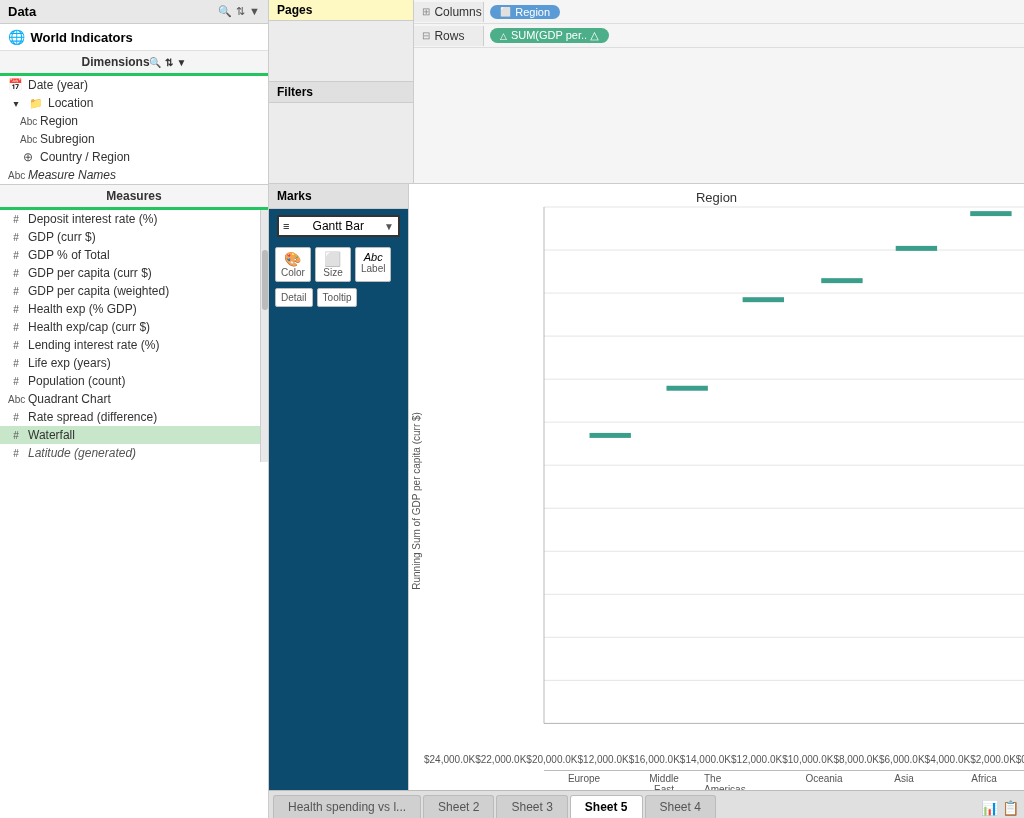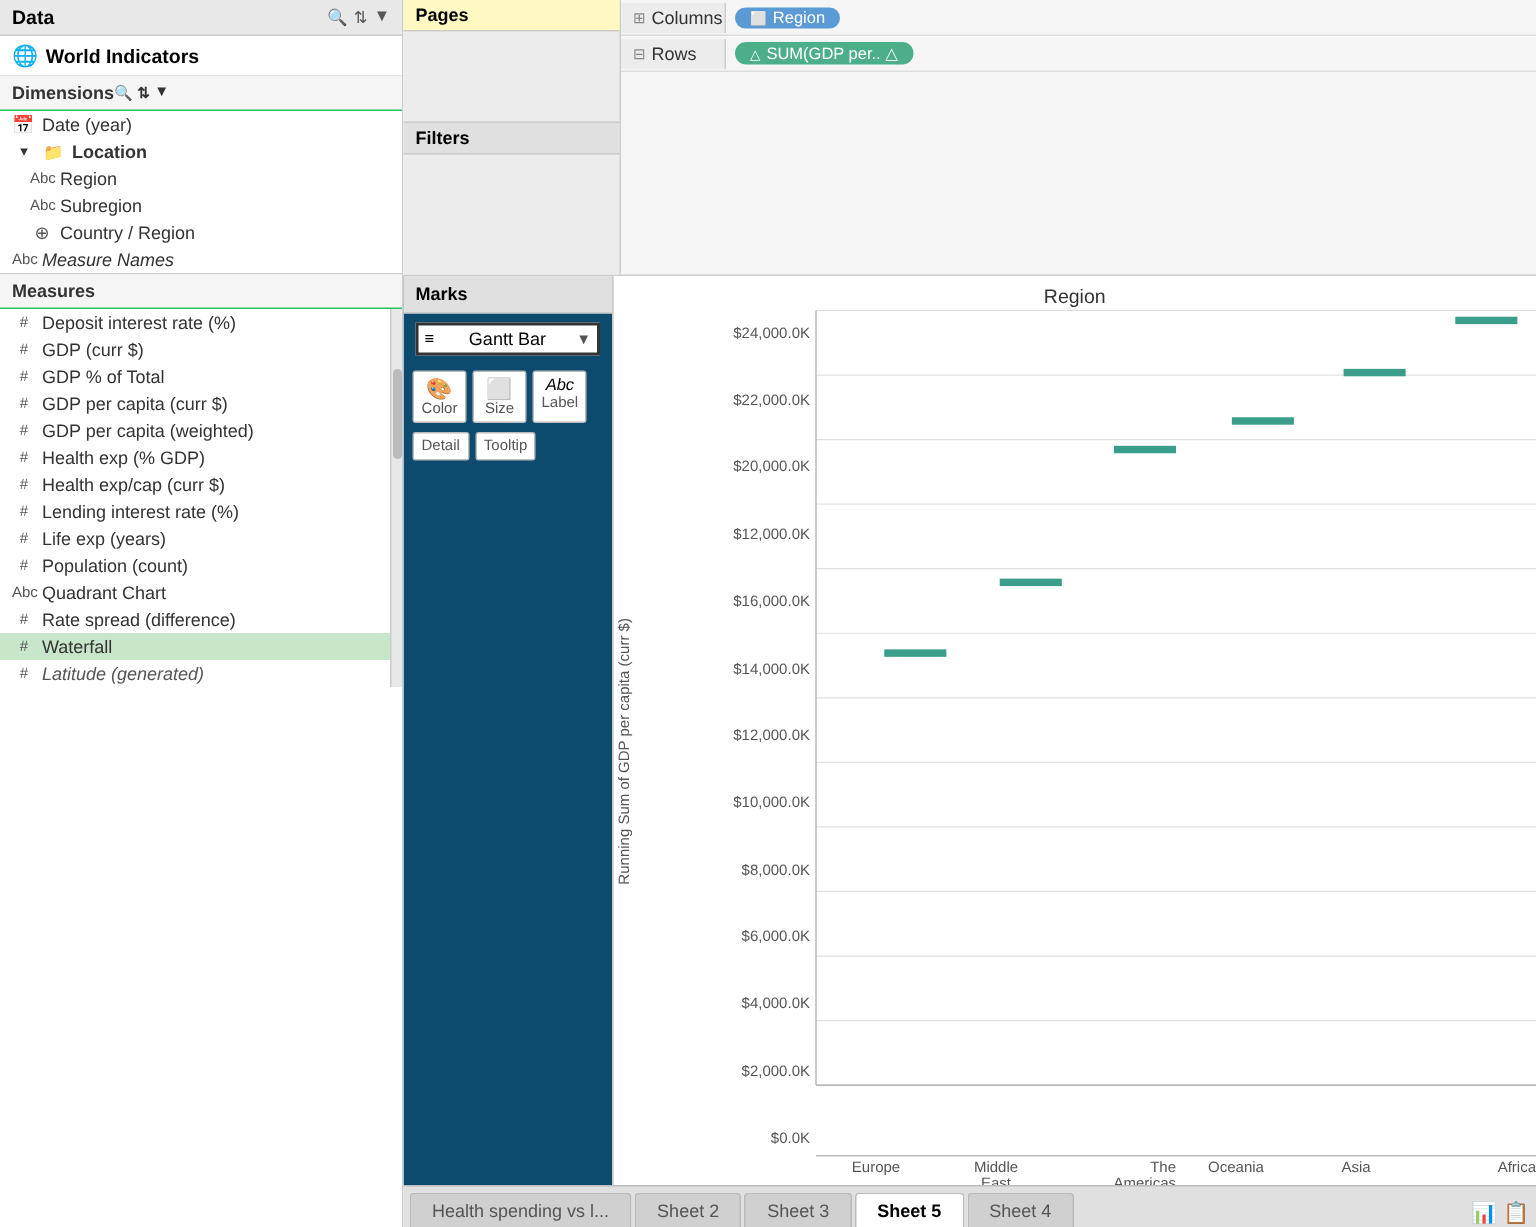--- a/index.html
+++ b/index.html
@@ -10,21 +10,21 @@
     
     .left-panel { width: 270px; background: #fff; border-right: 1px solid #ccc; display: flex; flex-direction: column; overflow: hidden; }
     .left-panel-header { background: #e8e8e8; border-bottom: 1px solid #ccc; padding: 4px 8px; display: flex; align-items: center; justify-content: space-between; }
     .left-panel-title { font-weight: bold; font-size: 13px; }
     .left-panel-icons { display: flex; gap: 4px; color: #555; font-size: 11px; }
 
     .data-source-row { display: flex; align-items: center; padding: 5px 8px; border-bottom: 1px solid #e0e0e0; }
     .data-source-icon { color: #e07000; margin-right: 5px; font-size: 14px; }
     .data-source-name { font-size: 13px; font-weight: bold; }
 
-    .section-header { padding: 4px 8px; font-size: 12px; color: #333; font-weight: bold; display: flex; align-items: center; justify-content: flex-start; border-bottom: 1px solid #22c55e; background: #f5f5f5; }
+    .section-header { padding: 4px 8px; font-size: 12px; color: #333; font-weight: bold; display: flex; align-items: center; justify-content: center; border-bottom: 3px solid #22c55e; background: #f5f5f5; }
     .section-icons { display: flex; gap: 3px; }
 
     .dimension-list { overflow-y: auto; flex: none; }
     .dim-item { display: flex; align-items: center; padding: 2px 8px; cursor: pointer; }
     .dim-icon { width: 16px; margin-right: 4px; font-size: 10px; color: #555; text-align: center; }
     .dim-label { font-size: 12px; color: #333; }
     .dim-indent1 { padding-left: 20px; }
     .dim-italic { font-style: italic; }
     .location-header { display: flex; align-items: center; padding: 2px 8px; cursor: pointer; }
 
@@ -57,21 +57,21 @@
     .marks-btn { border: 1px solid #bbb; background: white; padding: 3px 5px; cursor: pointer; font-size: 11px; text-align: center; border-radius: 2px; display: flex; flex-direction: column; align-items: center; min-width: 36px; }
     .marks-btn-icon { font-size: 14px; }
     .marks-btn-label { font-size: 10px; color: #555; }
     .marks-btns-row2 { display: flex; gap: 4px; padding: 2px 6px; }
 
     
     .chart-view { flex: 1; background: white; display: flex; flex-direction: column; padding: 0; position: relative; overflow: hidden; }
     .chart-title { text-align: center; font-size: 13px; color: #333; padding: 6px 0 2px 0; }
 
     .chart-inner { flex: 1; display: flex; }
-    .y-axis { width: 120px; display: flex; flex-direction: column; justify-content: space-between; align-items: flex-end; padding: 10px 4px 30px 0; }
+    .y-axis { width: 120px; display: flex; justify-content: space-between; align-items: flex-end; padding: 10px 4px 30px 0; }
     .y-label { font-size: 10px; color: #555; text-align: right; }
     .y-axis-title { writing-mode: vertical-rl; transform: rotate(180deg); font-size: 10px; color: #555; padding: 0 2px; text-align: center; white-space: nowrap; }
     .y-axis-wrapper { display: flex; }
 
     
     .bottom-tabs { height: 28px; background: #e0e0e0; border-top: 1px solid #bbb; display: flex; align-items: flex-end; padding: 0 4px; }
     .tab { padding: 4px 14px; font-size: 12px; cursor: pointer; border: 1px solid #bbb; border-bottom: none; background: #d0d0d0; margin-right: 2px; color: #555; border-radius: 3px 3px 0 0; }
     .tab.active { background: white; color: #000; font-weight: bold; border-bottom: 1px solid white; margin-bottom: -1px; }
     .tab-icons { margin-left: auto; display: flex; align-items: center; gap: 4px; padding-bottom: 2px; }
     .tab-icon-btn { font-size: 14px; cursor: pointer; color: #555; }
@@ -110,21 +110,21 @@
     <div class="dimension-list">
 
       <div class="dim-item">
         <span class="dim-icon" style="font-size:12px;">📅</span>
         <span class="dim-label">Date (year)</span>
       </div>
 
       <div class="location-header">
         <span class="dim-icon" style="color:#333;">▾</span>
         <span class="dim-icon" style="font-size:11px;">📁</span>
-        <span class="dim-label" style="font-weight:bold;">Location</span>
+        <span class="dim-label" style="font-weight:normal;">Location</span>
       </div>
 
       <div class="dim-item dim-indent1">
         <span class="dim-icon" style="font-size:10px; font-style:normal; color:#555;">Abc</span>
         <span class="dim-label">Region</span>
       </div>
 
       <div class="dim-item dim-indent1">
         <span class="dim-icon" style="font-size:10px; color:#555;">Abc</span>
         <span class="dim-label">Subregion</span>
@@ -334,24 +334,24 @@
 
               <rect x="515" y="5" width="50" height="6" fill="#3a9e8a"></rect>
 
               <line x1="0" y1="624" x2="580" y2="624" stroke="#aaa" stroke-width="1"></line>
               <line x1="0" y1="0" x2="0" y2="624" stroke="#aaa" stroke-width="1"></line>
             </svg>
 
             <div style="display:flex; justify-content:space-around; padding: 2px 0 0 0; border-top:1px solid #bbb;">
               <span style="font-size:10px; color:#555; text-align:center; width:80px;">Europe</span>
               <span style="font-size:10px; color:#555; text-align:center; width:80px;">Middle<br>East</span>
-              <span style="font-size:10px; color:#555; text-align:right; width:80px;">The<br>Americas</span>
+              <span style="font-size:10px; color:#555; text-align:left; width:80px;">The<br>Americas</span>
               <span style="font-size:10px; color:#555; text-align:center; width:80px;">Oceania</span>
               <span style="font-size:10px; color:#555; text-align:center; width:80px;">Asia</span>
-              <span style="font-size:10px; color:#555; text-align:right; width:80px;">Africa</span>
+              <span style="font-size:10px; color:#555; text-align:center; width:80px;">Africa</span>
             </div>
           </div>
         </div>
       </div>
     </div>
 
     <div class="bottom-tabs">
       <div class="tab">Health spending vs l...</div>
       <div class="tab">Sheet 2</div>
       <div class="tab">Sheet 3</div>

